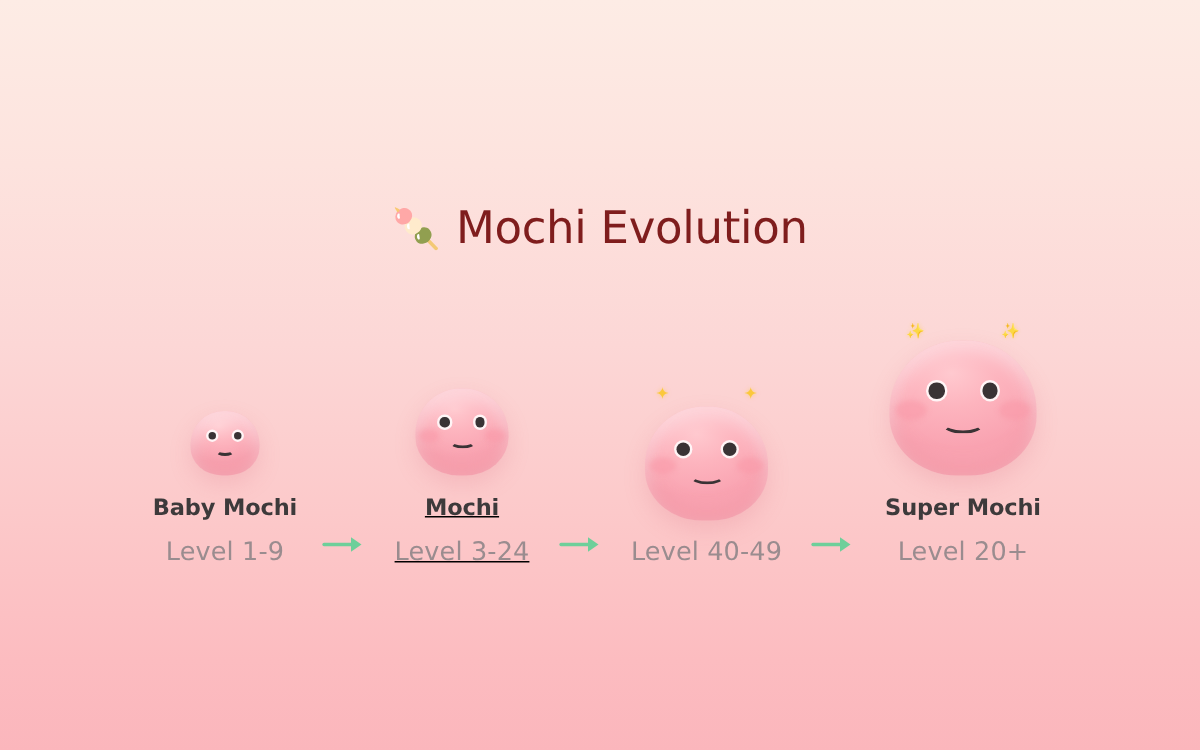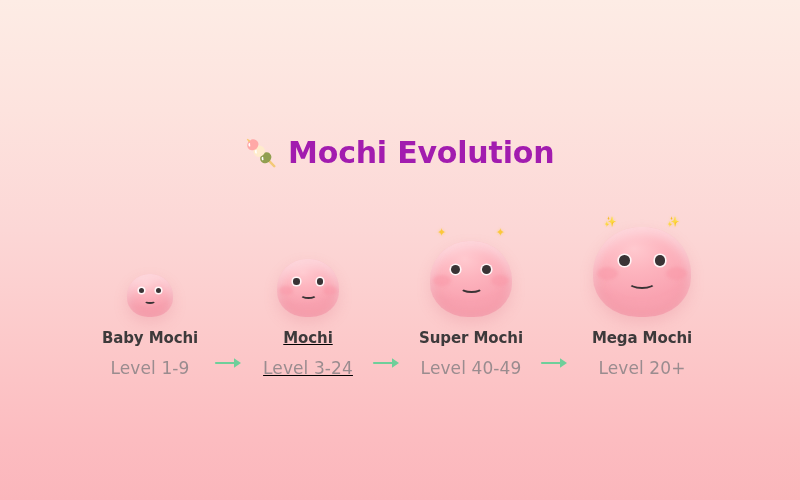--- a/index.html
+++ b/index.html
@@ -39,22 +39,22 @@
   }
   .title-emoji {
     font-size:26px;
     line-height:1;
     position:relative;
     top:1px;
   }
   .title-text {
     font-family:"DejaVu Sans", sans-serif;
     font-size:30px;
-    font-weight:700;
-    color:#a21caf;
+    font-weight:400;
+    color:#7f1d1d;
     letter-spacing:-0.2px;
     white-space:nowrap;
   }
 
   
   .evo-row {
     margin-top:34px;
     width:700px;
     display:flex;
     align-items:flex-end;
@@ -206,21 +206,20 @@
         <span class="sparkle" style="font-size:11px;left:26px;top:20px;">✦</span>
         <span class="sparkle" style="font-size:11px;right:26px;top:20px;">✦</span>
         <div class="mochi" style="width:82px;height:76px;">
           <span class="cheek" style="width:18px;height:11px;left:3px;top:34px;"></span>
           <span class="cheek" style="width:18px;height:11px;right:3px;top:34px;"></span>
           <span class="eye" style="width:9px;height:9px;left:21px;top:24px;"></span>
           <span class="eye" style="width:9px;height:9px;right:21px;top:24px;"></span>
           <span class="mouth" style="width:23px;height:11px;left:50%;margin-left:-11.5px;top:41px;border-width:2.4px;"></span>
         </div>
       </div>
-      <div class="stage-name">Super Mochi</div>
       <div class="stage-level">Level 40-49</div>
     </div>
 
     <div class="arrow-col">
       <svg width="30" height="14" viewBox="0 0 30 14" aria-hidden="true">
         <line x1="2" y1="7" x2="22" y2="7" stroke="#6ecf9a" stroke-width="2.2" stroke-linecap="round"></line>
         <path d="M20 2.2 L27 7 L20 11.8 Z" fill="#6ecf9a"></path>
       </svg>
     </div>
 
@@ -229,18 +228,18 @@
         <span class="sparkle" style="font-size:10px;left:22px;top:10px;opacity:.9;">✨</span>
         <span class="sparkle" style="font-size:10px;right:22px;top:10px;opacity:.9;">✨</span>
         <div class="mochi" style="width:98px;height:90px;">
           <span class="cheek" style="width:21px;height:13px;left:4px;top:40px;"></span>
           <span class="cheek" style="width:21px;height:13px;right:4px;top:40px;"></span>
           <span class="eye" style="width:10.5px;height:10.5px;left:26px;top:28px;"></span>
           <span class="eye" style="width:10.5px;height:10.5px;right:26px;top:28px;"></span>
           <span class="mouth" style="width:28px;height:13px;left:50%;margin-left:-14px;top:49px;border-width:2.6px;"></span>
         </div>
       </div>
-      <div class="stage-name">Mega Mochi</div>
+      <div class="stage-name">Super Mochi</div>
       <div class="stage-level">Level 20+</div>
     </div>
 
   </div>
 </div>
 
 </body></html>

